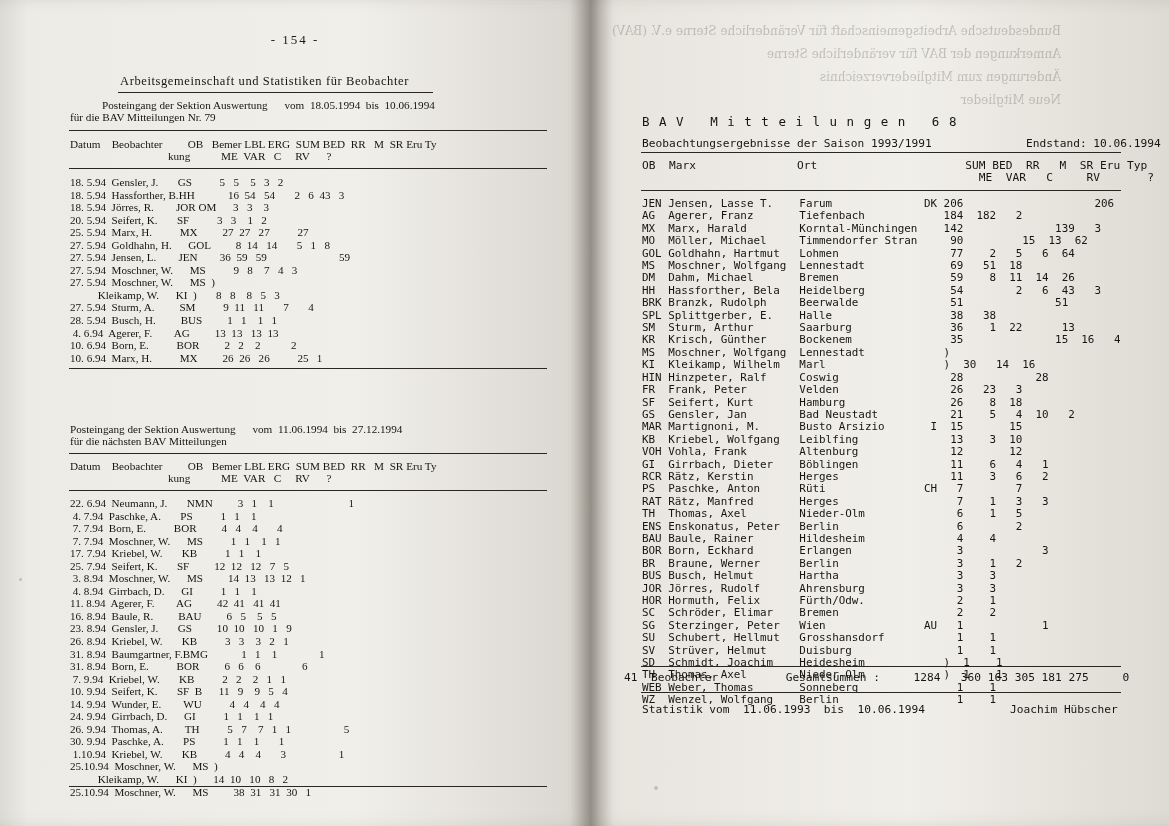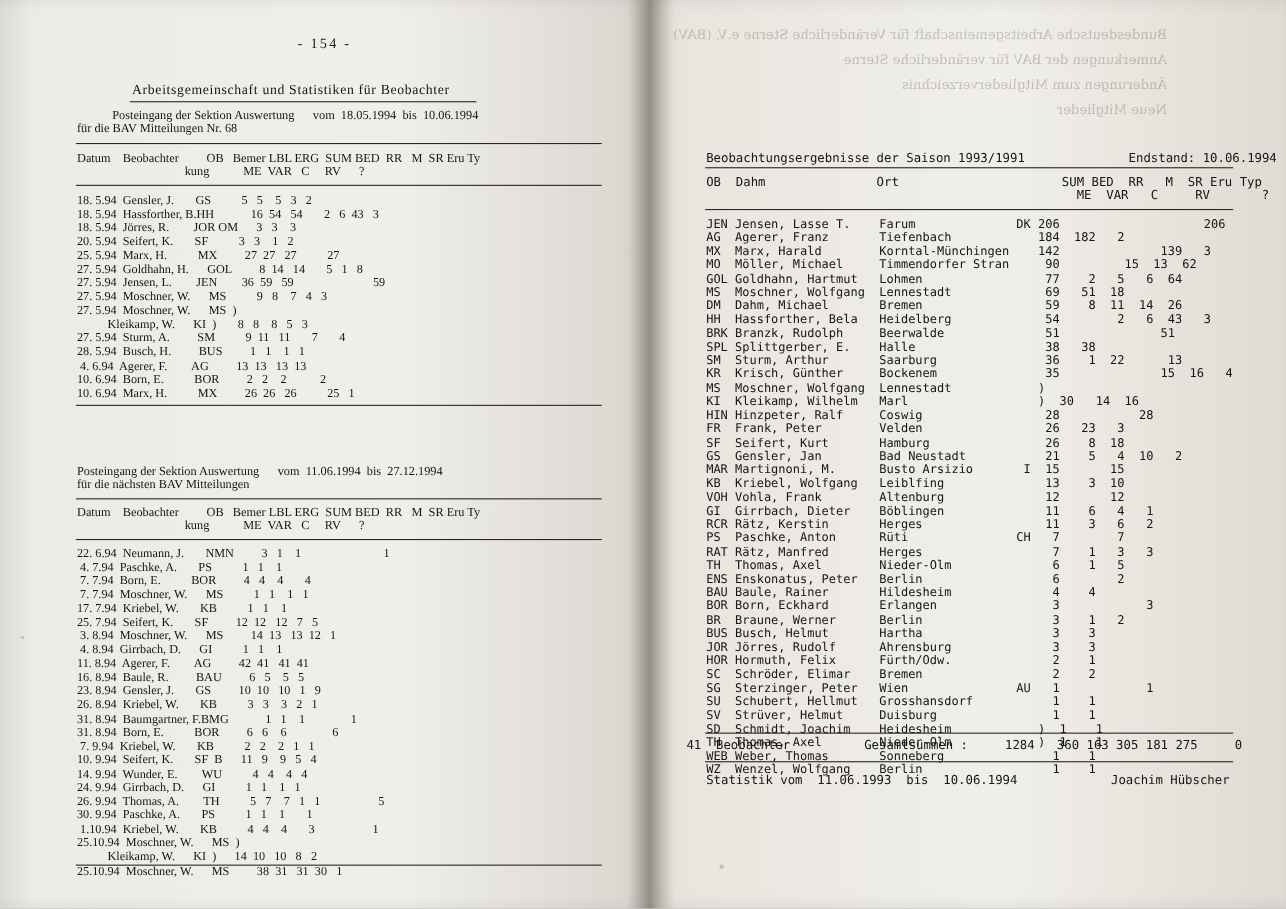--- a/index.html
+++ b/index.html
@@ -64,21 +64,21 @@
 <body>
 
 <div class="page" id="left-page">
   <div class="content">
     <div class="pgnum" style="top:32px;">- 154 -</div>
 
     <div class="ttl" style="top:74px;left:120px;">Arbeitsgemeinschaft und Statistiken für Beobachter</div>
     <div class="rule" style="top:92px;left:118px;width:315px;"></div>
 
     <div class="hdr" style="top:99px;left:70px;margin-left:32px;">Posteingang der Sektion Auswertung      vom  18.05.1994  bis  10.06.1994</div>
-    <div class="hdr" style="top:111px;left:70px;">für die BAV Mitteilungen Nr. 68</div>
+    <div class="hdr" style="top:111px;left:70px;">für die BAV Mitteilungen Nr. 79</div>
     <div class="rule" style="top:130px;left:69px;width:478px;"></div>
 
     <div class="hdr" style="top:138px;left:70px;">Datum    Beobachter         OB   Bemer LBL ERG  SUM BED  RR   M  SR Eru Ty</div>
     <div class="hdr" style="top:150px;left:70px;">                                   kung           ME  VAR   C     RV      ?</div>
     <div class="rule" style="top:168px;left:69px;width:478px;"></div>
 
     <div class="blk" style="top:176px;left:70px;">18. 5.94  Gensler, J.       GS          5   5    5   3   2
 18. 5.94  Hassforther, B.HH            16  54   54       2   6  43   3
 18. 5.94  Jörres, R.        JOR OM      3   3    3
 20. 5.94  Seifert, K.       SF          3   3    1   2
@@ -135,26 +135,27 @@
 </div>
 
 <div class="page" id="right-page">
   <div class="content">
     <div class="ghost" style="top:20px;left:22px;">Bundesdeutsche Arbeitsgemeinschaft für Veränderliche Sterne e.V. (BAV)
 Anmerkungen der BAV für veränderliche Sterne
 Änderungen zum Mitgliederverzeichnis
 Neue Mitglieder</div>
 
 
+    <div class="ttl" style="top:114px;left:52px;letter-spacing:1px;">B A V   M i t t e i l u n g e n   6 8</div>
 
     <div class="hdr" style="top:138px;left:52px;">Beobachtungsergebnisse der Saison 1993/1991</div>
     <div class="hdr" style="top:138px;left:436px;">Endstand: 10.06.1994</div>
     <div class="rule" style="top:152px;left:51px;width:480px;"></div>
 
-    <div class="hdr" style="top:160px;left:52px;">OB  Dahm               Ort                      SUM BED  RR   M  SR Eru Typ</div>
+    <div class="hdr" style="top:160px;left:52px;">OB  Marx               Ort                      SUM BED  RR   M  SR Eru Typ</div>
     <div class="hdr" style="top:172px;left:52px;">                                                  ME  VAR   C     RV       ?</div>
     <div class="rule" style="top:190px;left:51px;width:480px;"></div>
 
     <div class="blk sm" style="top:198px;left:52px;">JEN Jensen, Lasse T.    Farum              DK 206                    206
 AG  Agerer, Franz       Tiefenbach            184  182   2
 MX  Marx, Harald        Korntal-Münchingen    142              139   3
 MO  Möller, Michael     Timmendorfer Stran     90         15  13  62
 GOL Goldhahn, Hartmut   Lohmen                 77    2   5   6  64
 MS  Moschner, Wolfgang  Lennestadt             69   51  18
 DM  Dahm, Michael       Bremen                 59    8  11  14  26

